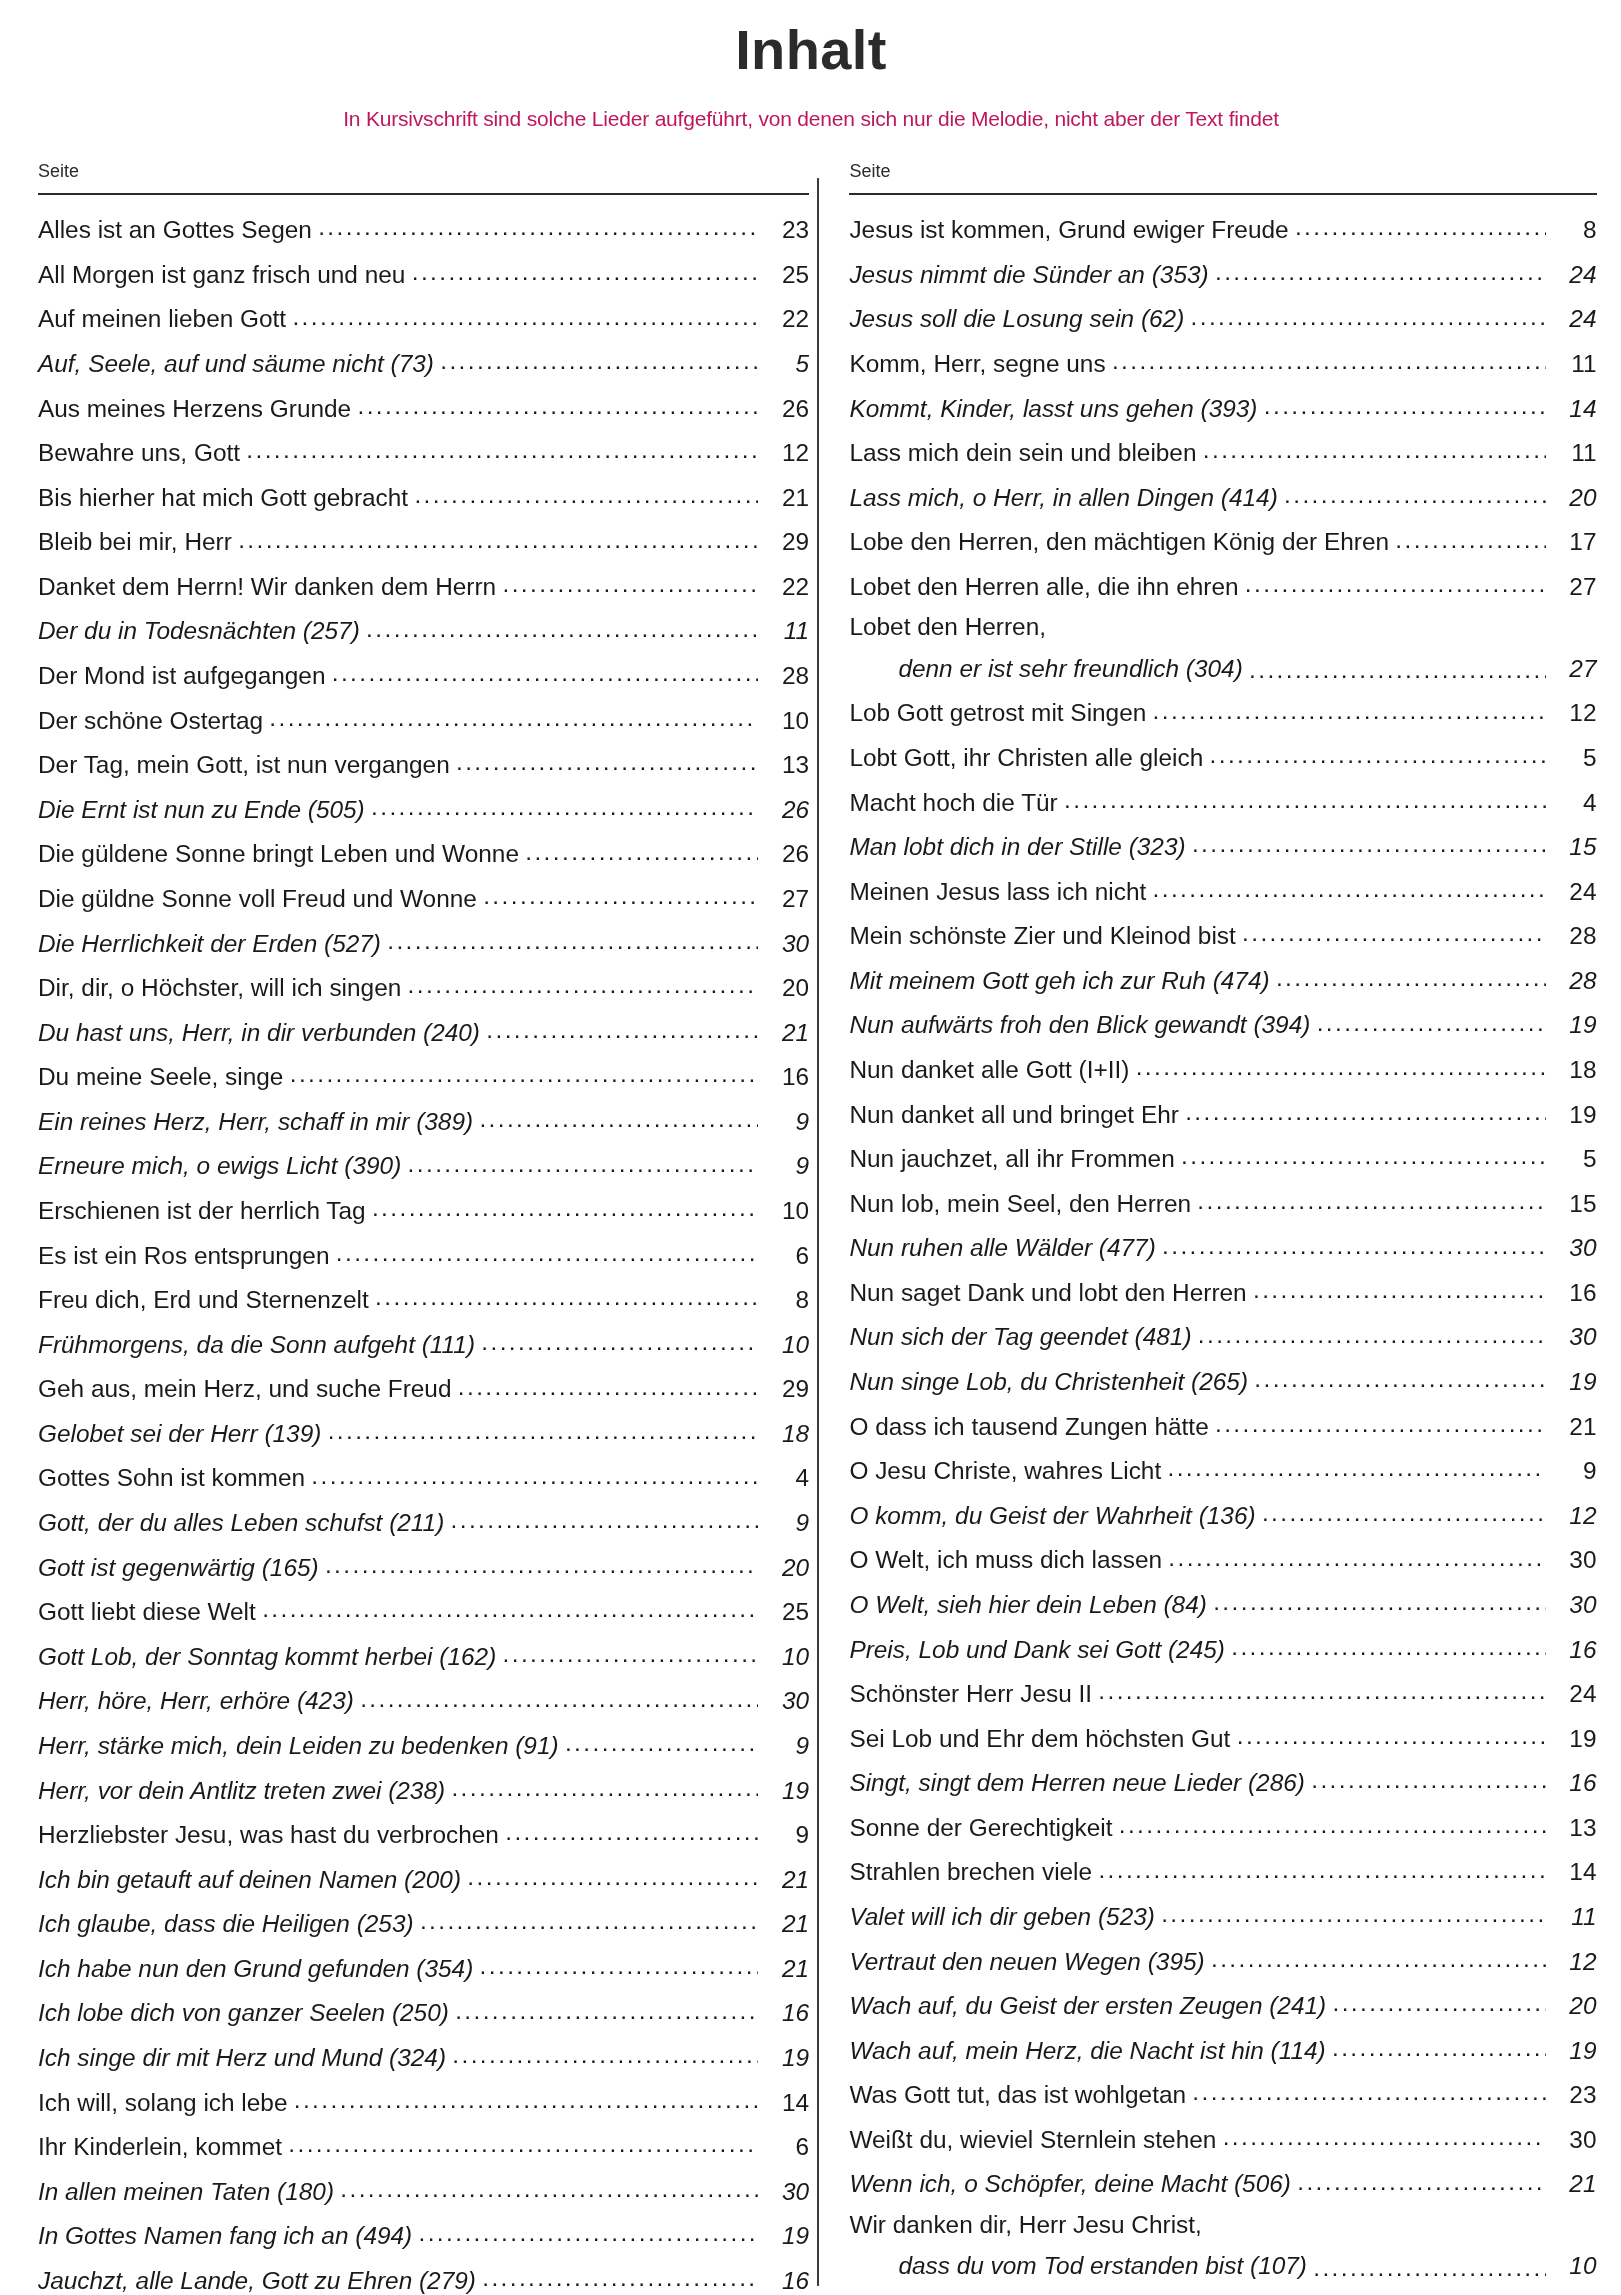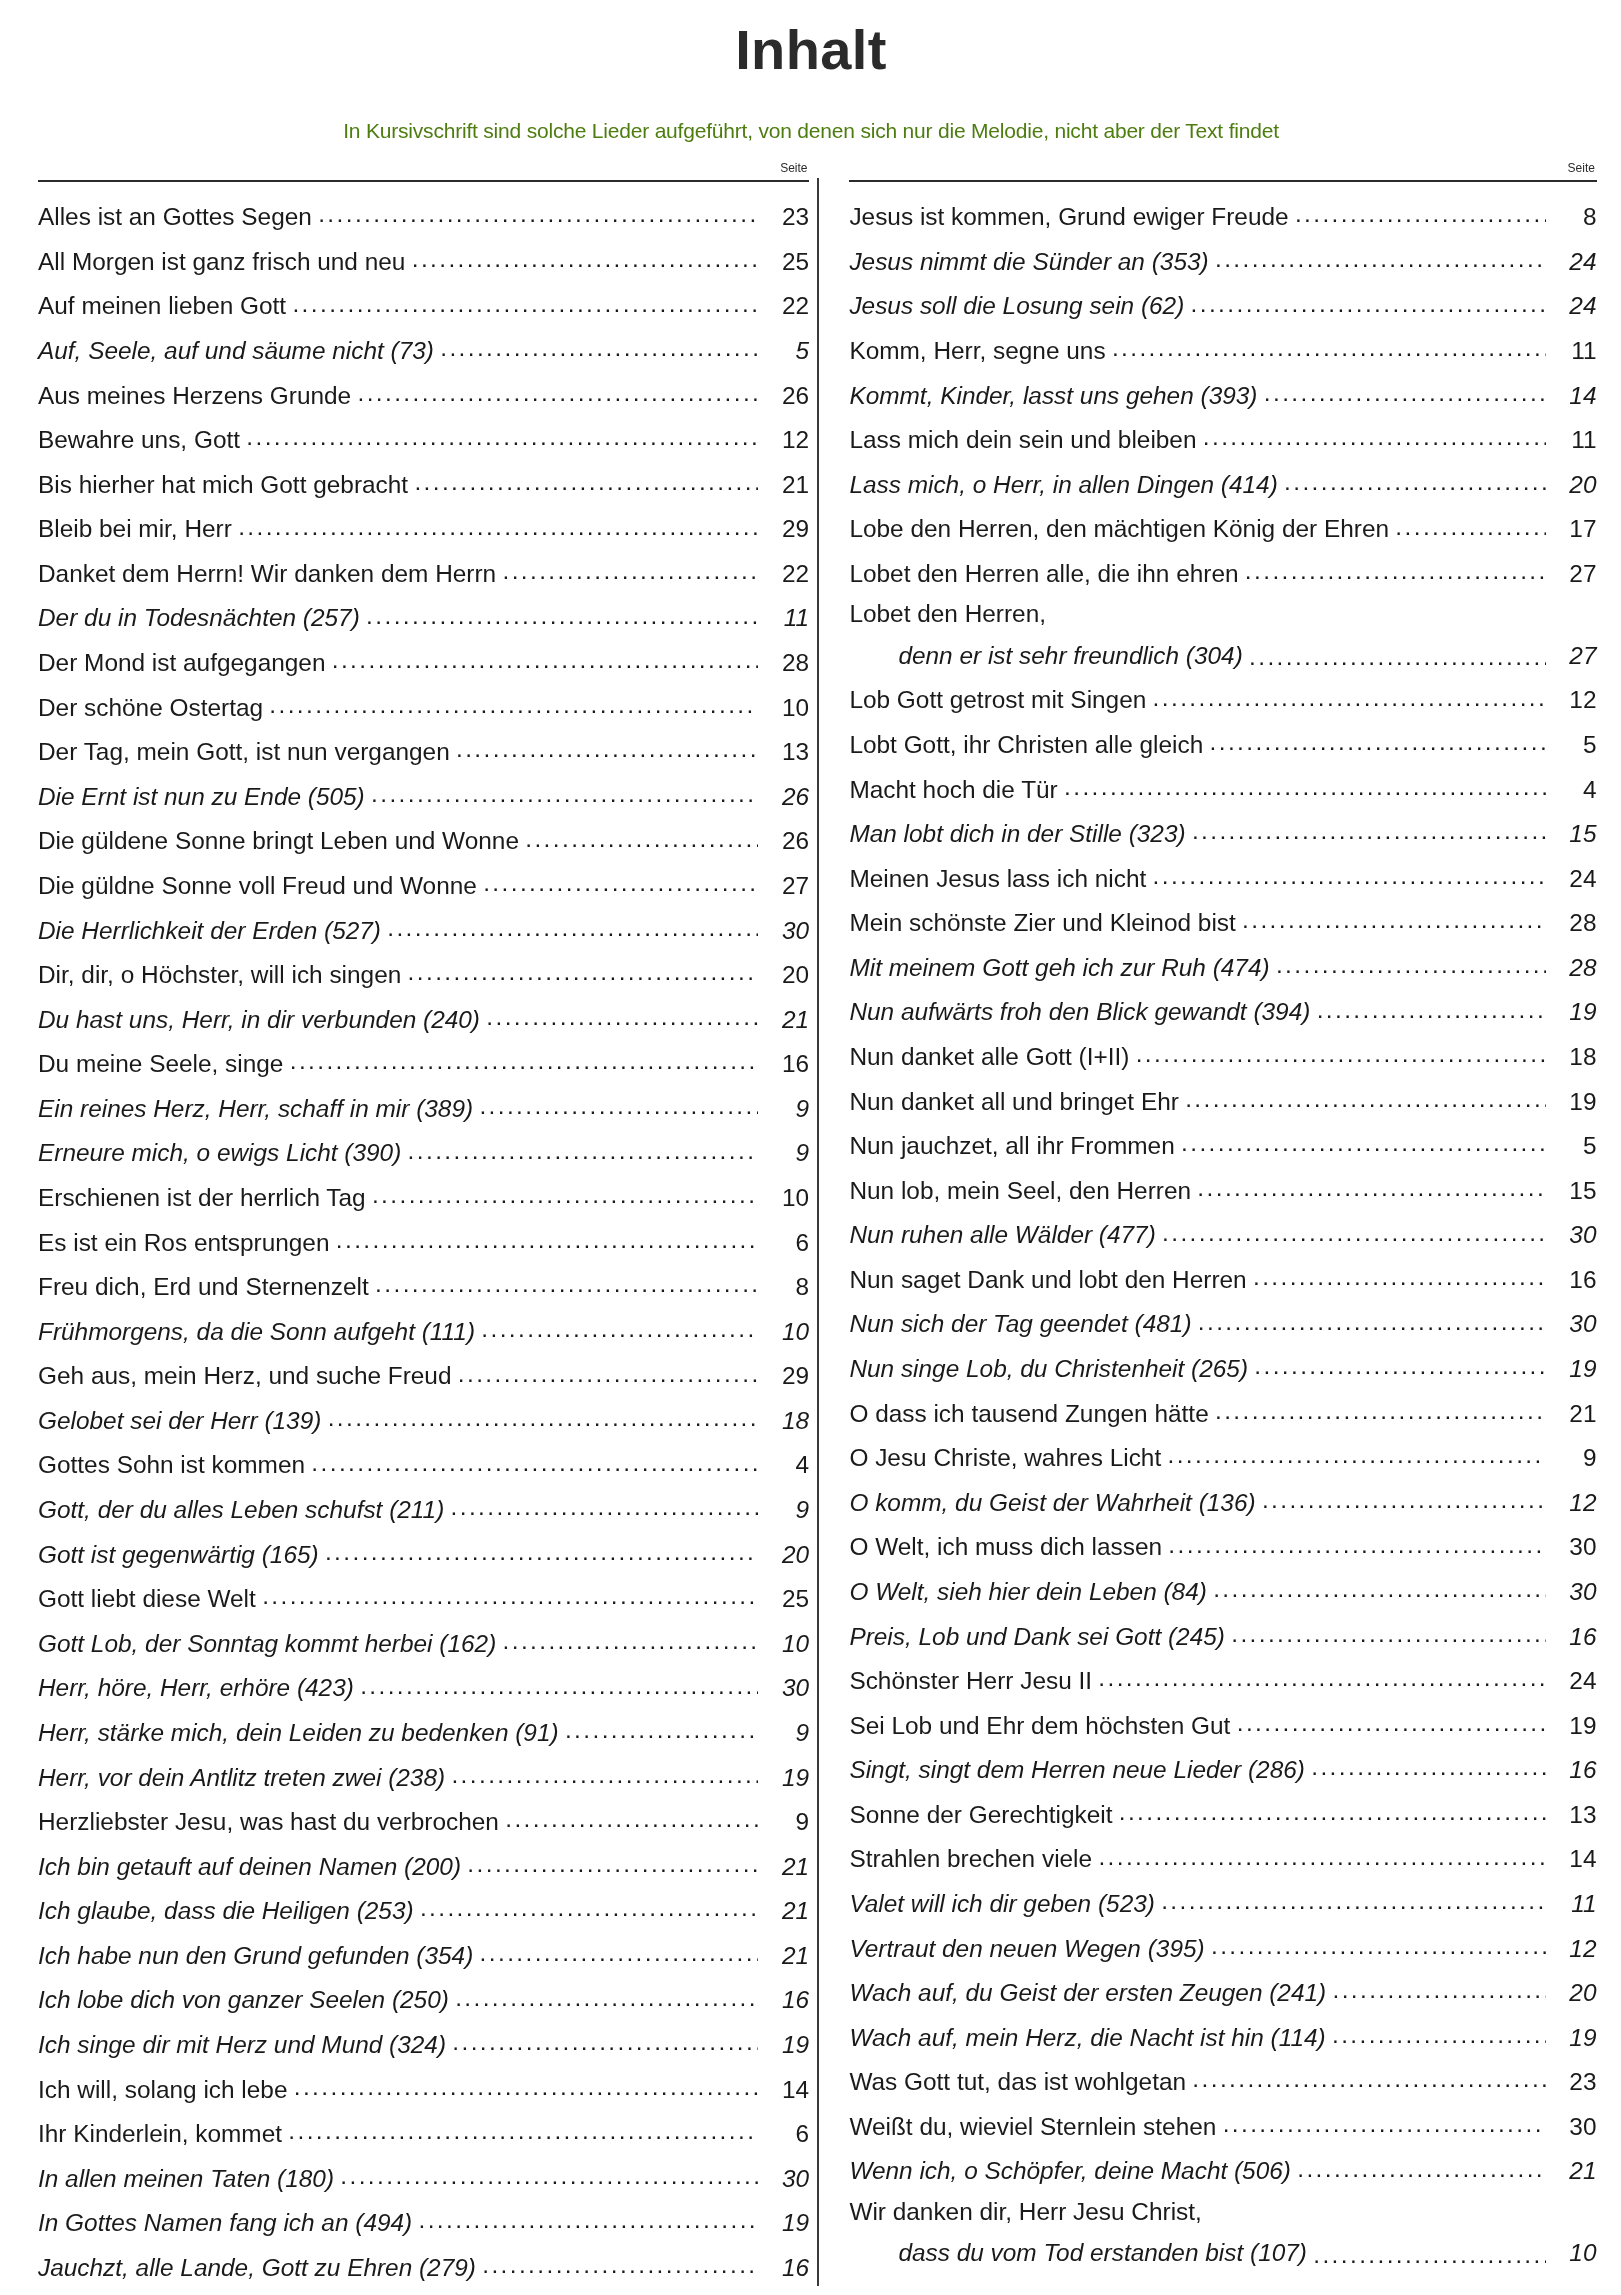--- a/index.html
+++ b/index.html
@@ -30,23 +30,23 @@
     font-weight: bold;
     letter-spacing: 0.4px;
     margin: 0;
     padding-top: 17.3px;
     color: #2b2b2b;
     font-family: "Liberation Sans", sans-serif;
   }
   .page-subtitle {
     text-align: center;
     font-size: 21px;
-    margin: 16px;
+    margin: 4px;
     padding-top: 20.4px;
-    color: #4d7c0f;
+    color: #be185d;
     font-weight: 400;
     letter-spacing: -0.2px;
   }
 
   
   .columns {
     position: absolute;
     top: 161px;
     left: 0;
     width: 1622px;
@@ -70,24 +70,23 @@
     height: 2108px;
   }
   .col-right {
     width: 755px;
     margin-left: 30px;
     padding-right: 7.9px;
   }
 
   .col-head {
     display: flex;
-    justify-content: flex-end;
-    font-size: 12px;
+    font-size: 18px;
     color: #2b2b2b;
-    padding-bottom: 5px;
+    padding-bottom: 11px;
     padding-right: 1.6px;
   }
   .rule {
     border: 0;
     border-top: 2.4px solid #2b2b2b;
     margin: 0 0 11px 0;
   }
 
   
   .entry {

